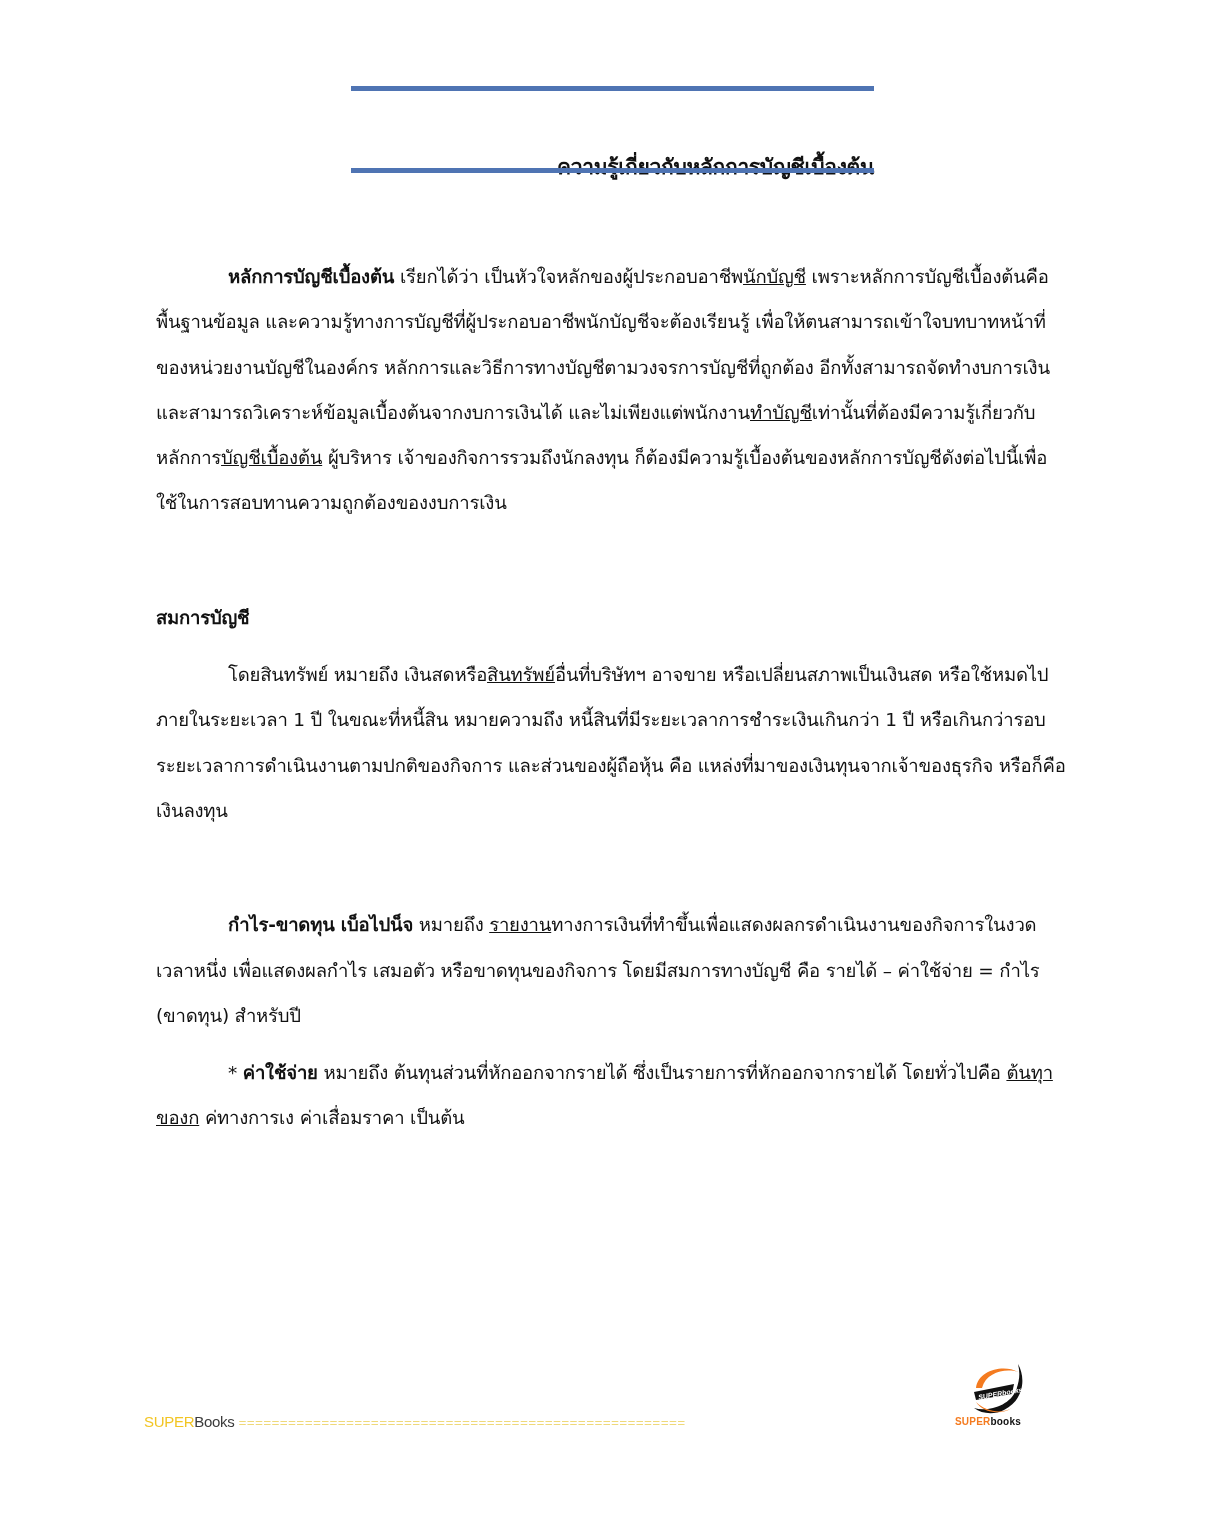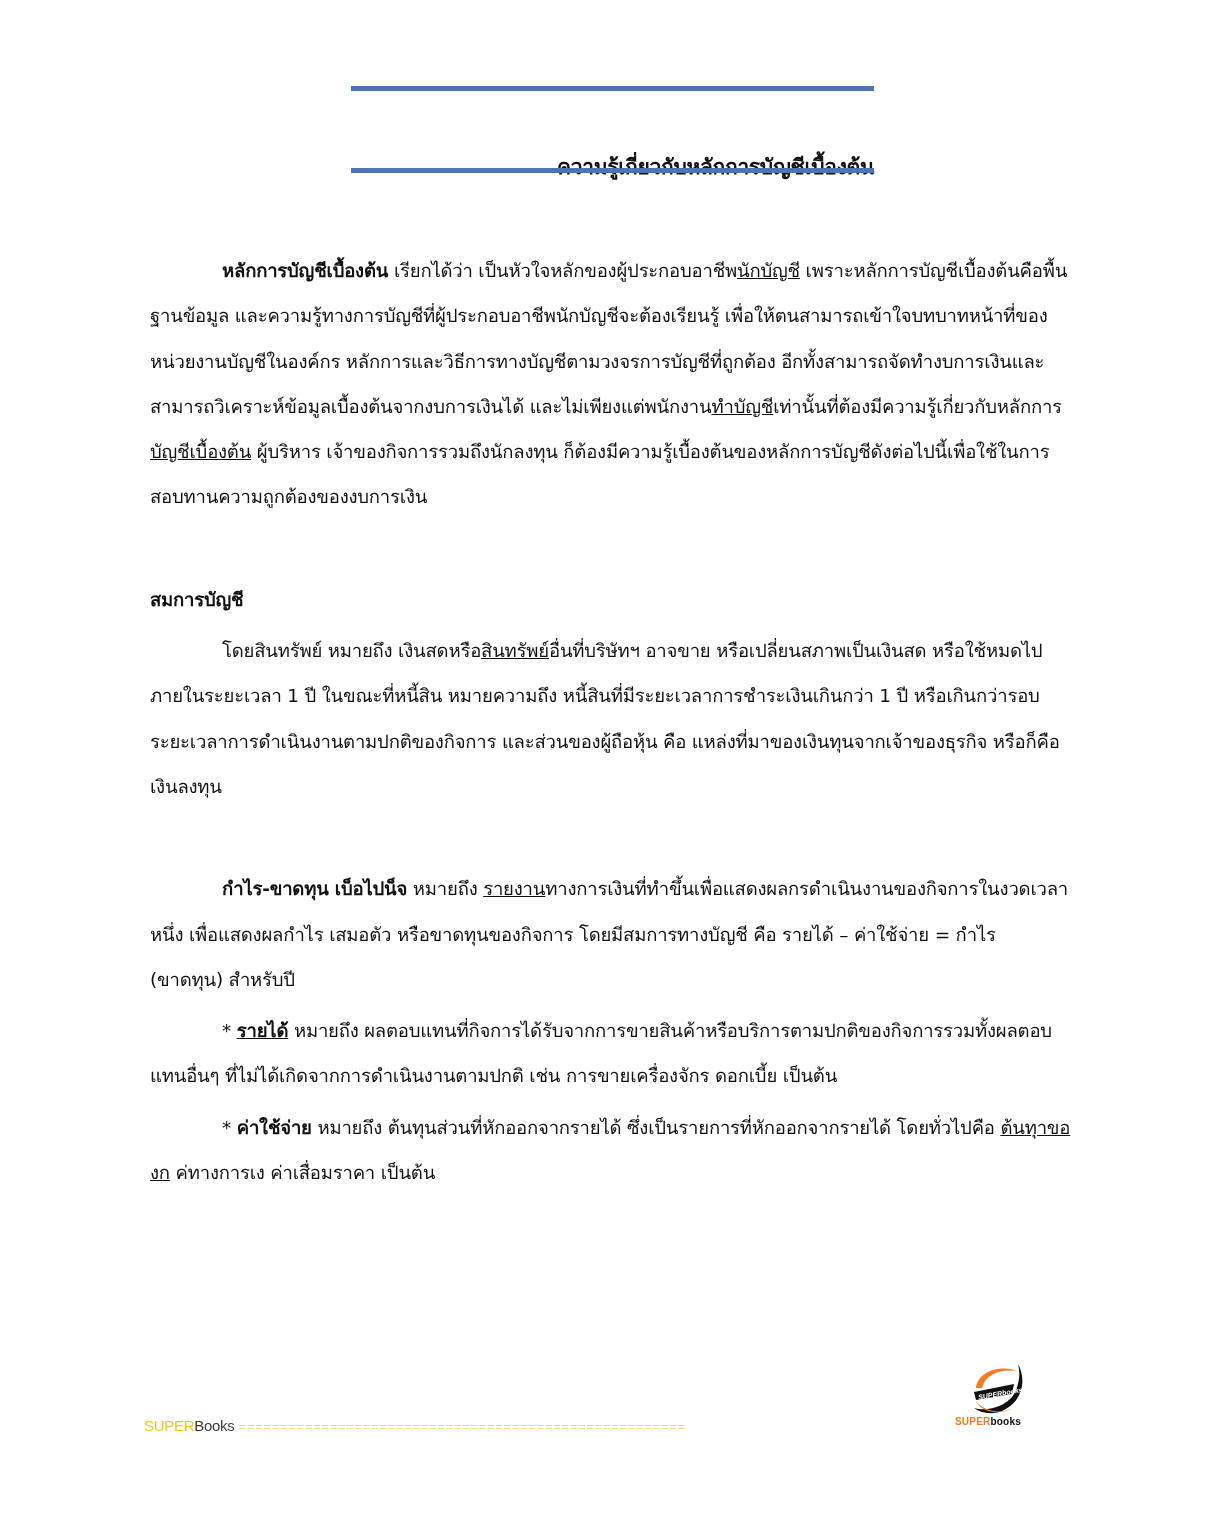--- a/index.html
+++ b/index.html
@@ -46,39 +46,39 @@
     .content {
       position: absolute;
       left: 144px;
       top: 242px;
       width: 935px;
       font-size: 18.5px;
       line-height: 45.3px;
       letter-spacing: -0.2px;
     }
     .content p {
-      margin: 6px;
+      margin: 12px;
     }
     .indent {
       text-indent: 72px;
     }
     .section-heading {
       font-weight: bold;
       margin: 0;
     }
     .u { text-decoration: underline; }
     .b { font-weight: bold; }
     .gap { height: 45px; }
     .footer-left {
       position: absolute;
       left: 144px;
       top: 1414px;
       font-family: "Liberation Sans", sans-serif;
       font-size: 15px;
-      line-height: 24px;
+      line-height: 16px;
       white-space: nowrap;
       letter-spacing: -0.3px;
     }
     .brand-super { color: #f2c524; }
     .brand-books { color: #3a3a3a; }
     .footer-rule {
       color: #efd97a;
       letter-spacing: 0.3px;
       font-family: "Liberation Mono", monospace;
       font-size: 13.3px;
@@ -122,21 +122,20 @@
   <p class="section-heading">สมการบัญชี</p>
 
 
   <p class="indent"><span>โดยสินทรัพย์ หมายถึง เงินสดหรือ</span><span class="u">สินทรัพย์</span><span>อื่นที่บริษัทฯ อาจขาย หรือเปลี่ยนสภาพเป็นเงินสด หรือใช้หมดไปภายในระยะเวลา 1 ปี ในขณะที่หนี้สิน หมายความถึง หนี้สินที่มีระยะเวลาการชำระเงินเกินกว่า 1 ปี หรือเกินกว่ารอบระยะเวลาการดำเนินงานตามปกติของกิจการ และส่วนของผู้ถือหุ้น คือ แหล่งที่มาของเงินทุนจากเจ้าของธุรกิจ หรือก็คือเงินลงทุน</span></p>
 
   <div class="gap"></div>
 
 
   <p class="indent"><span class="b">กำไร-ขาดทุน เบ็อไปน็จ</span><span> หมายถึง </span><span class="u">รายงาน</span><span>ทางการเงินที่ทำขึ้นเพื่อแสดงผลกรดำเนินงานของกิจการในงวดเวลาหนึ่ง เพื่อแสดงผลกำไร เสมอตัว หรือขาดทุนของกิจการ โดยมีสมการทางบัญชี คือ รายได้ – ค่าใช้จ่าย = กำไร (ขาดทุน) สำหรับปี</span></p>
 
-  <p class="indent"><span>* </span><span class="b u">รายได้</span><span> หมายถึง ผลตอบแทนที่กิจการได้รับจากการขายสินค้าหรือบริการตามปกติของกิจการรวมทั้งผลตอบแทนอื่นๆ ที่ไม่ได้เกิดจากการดำเนินงานตามปกติ เช่น การขายเครื่องจักร ดอกเบี้ย เป็นต้น</span></p>
 
   <p class="indent"><span>* </span><span class="b">ค่าใช้จ่าย</span><span> หมายถึง ต้นทุนส่วนที่หักออกจากรายได้ ซึ่งเป็นรายการที่หักออกจากรายได้ โดยทั่วไปคือ </span><span class="u">ต้นทุาของก</span><span> ค่ทางการเง ค่าเสื่อมราคา เป็นต้น</span></p>
 
 </div>
 
 <div class="footer-left">
   <span class="brand-super">SUPER</span><span class="brand-books">Books</span><span class="footer-rule">======================================================</span>
 </div>
 
 <div class="logo">

